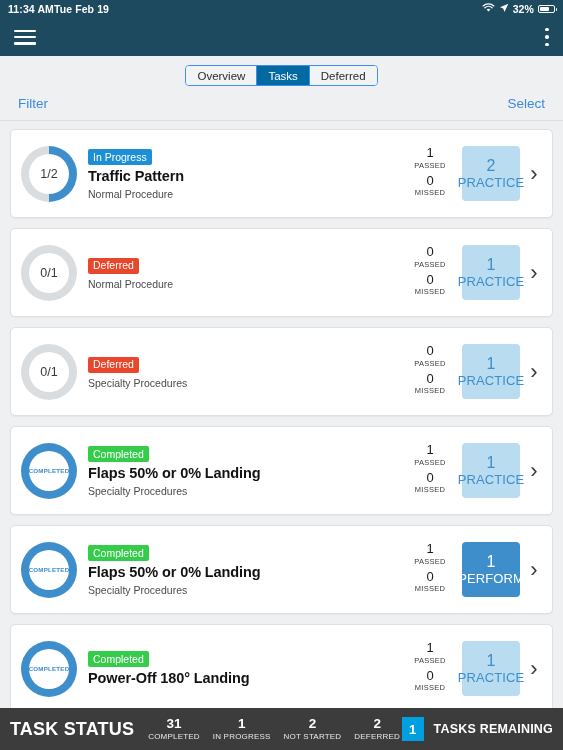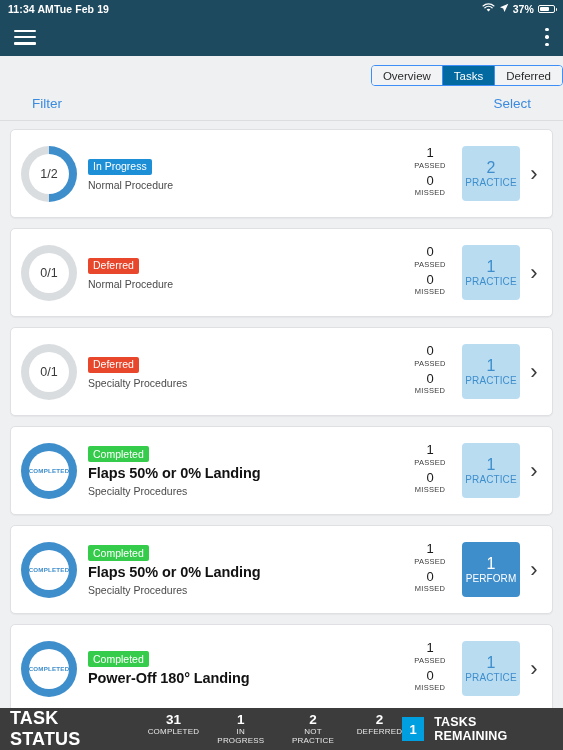--- a/index.html
+++ b/index.html
@@ -34,33 +34,33 @@
   .navbar {
     height:38px; background:#1e4a5f; display:flex; align-items:center;
     justify-content:space-between; padding:0 14px; flex:0 0 38px;
   }
   .hamburger { width:22px; height:15px; display:flex; flex-direction:column; justify-content:space-between; cursor:pointer; }
   .hamburger span { display:block; height:2.6px; background:#fff; border-radius:1px; }
   .kebab { width:4px; height:18px; display:flex; flex-direction:column; justify-content:space-between; align-items:center; cursor:pointer; }
   .kebab span { width:3.4px; height:3.4px; background:#fff; border-radius:50%; display:block; }
 
   
-  .segwrap { background:#eff0f2; padding:9px 0 8px; display:flex; justify-content:flex-end; flex:0 0 auto; }
+  .segwrap { background:#eff0f2; padding:9px 0 8px; display:flex; justify-content:center; flex:0 0 auto; }
   .segmented {
     display:flex; border:1px solid #3d8ef7; border-radius:4px; overflow:hidden;
     font-size:11.5px; background:#fff;
   }
   .seg { padding:3.5px 11px; color:#2b2b2b; background:#f2f3f5; cursor:pointer; border-right:1px solid #3d8ef7; white-space:nowrap; }
   .seg:last-child { border-right:none; }
   .seg.active { background:#0369a1; color:#fff; }
 
   
   .filterrow {
     display:flex; align-items:center; justify-content:space-between;
-    padding:2px 32px 9px; background:#eff0f2; flex:0 0 auto;
+    padding:2px 18px 9px; background:#eff0f2; flex:0 0 auto;
     border-bottom:1px solid #dcdde0;
   }
   .filterrow a { color:#3a8ae0; font-size:13.5px; text-decoration:none; cursor:pointer; }
 
   
   .list { flex:1 1 auto; overflow:hidden; padding:8px 10px 0; background:#eff0f2; }
   .card {
     background:#fff; border:1px solid #dfe0e3; border-radius:5px;
     height:89px; margin-bottom:10px; display:flex; align-items:center;
     padding:0 8px 0 10px; box-shadow:0 1px 1px rgba(0,0,0,.045);
@@ -91,21 +91,21 @@
   .statnum { font-size:13px; color:#1a1a1a; line-height:1.15; }
   .statlbl { font-size:7.5px; color:#3c3c3c; letter-spacing:.25px; margin-bottom:4px; }
 
   
   .action {
     flex:0 0 auto; width:58px; height:55px; border-radius:4px;
     display:flex; flex-direction:column; align-items:center; justify-content:center;
     cursor:pointer; margin-right:4px;
   }
   .action .anum { font-size:16px; line-height:1.1; }
-  .action .albl { font-size:10px; letter-spacing:.1px; margin-top:1px; }
+  .action .albl { font-size:13px; letter-spacing:.1px; margin-top:1px; }
   .action.practice { background:#b9dcf1; }
   .action.practice .anum, .action.practice .albl { color:#3e8ecc; }
   .action.perform { background:#3e8ecc; }
   .action.perform .anum, .action.perform .albl { color:#fff; }
 
   .chev { flex:0 0 auto; width:20px; text-align:center; color:#3a3a3a; font-size:22px; line-height:1; cursor:pointer; }
 
   
   .bottombar {
     flex:0 0 42px; height:42px; background:#3c3c3c; color:#fff;
@@ -137,21 +137,21 @@
             <path d="M6.5 8.6 4.6 6.5a2.9 2.9 0 0 1 3.8 0Z" fill="#fff"></path>
             <path d="M2.9 4.8a5.3 5.3 0 0 1 7.2 0" stroke="#fff" stroke-width="1.3" fill="none" stroke-linecap="round"></path>
             <path d="M1.1 2.9a8 8 0 0 1 10.8 0" stroke="#fff" stroke-width="1.3" fill="none" stroke-linecap="round"></path>
           </svg>
       </span>
       <span>
         <svg width="10" height="10" viewBox="0 0 10 10">
             <path d="M9.3.7 1 4.3l3.2 1.1L5.5 9Z" fill="#fff"></path>
           </svg>
       </span>
-      <span>37%</span>
+      <span>32%</span>
       <span class="sb-batt">
           <i></i>
         </span>
     </span>
   </div>
 
   <div class="navbar">
     <div class="hamburger">
         <span></span>
         <span></span>
@@ -180,20 +180,21 @@
   <div class="list" id="task-list">
       <div class="card">
         <div class="ring">
             <div class="dial" style="background:conic-gradient(#3e8ecc 0deg 180deg, #dadde0 180deg 360deg)"></div>
             <div class="hole">
             <span class="frac">1/2</span>
           </div>
           </div>
         <div class="mid">
        <div class="badge" style="background:#1c8fd6">In Progress</div>
+       <div class="title">Traffic Pattern</div>
        <div class="subtitle">Normal Procedure</div>
      </div>
      <div class="stats">
        <div class="statnum">1</div>
        <div class="statlbl">PASSED</div>
        <div class="statnum">0</div>
        <div class="statlbl">MISSED</div>
      </div>
      <div class="action practice">
        <div class="anum">2</div>
@@ -326,21 +327,21 @@
         <span class="bb-stat">
           <div class="bb-num">31</div>
                  <div class="bb-lbl">COMPLETED</div>
         </span>
         <span class="bb-stat">
           <div class="bb-num">1</div>
                  <div class="bb-lbl">IN PROGRESS</div>
         </span>
         <span class="bb-stat">
           <div class="bb-num">2</div>
-                 <div class="bb-lbl">NOT PRACTICE</div>
+                 <div class="bb-lbl">NOT STARTED</div>
         </span>
         <span class="bb-stat">
           <div class="bb-num">2</div>
                  <div class="bb-lbl">DEFERRED</div>
         </span>
       </span>
     <span class="bb-right">
       <span class="bb-badge">1</span>
       <span class="bb-remain">TASKS REMAINING</span>
     </span>

